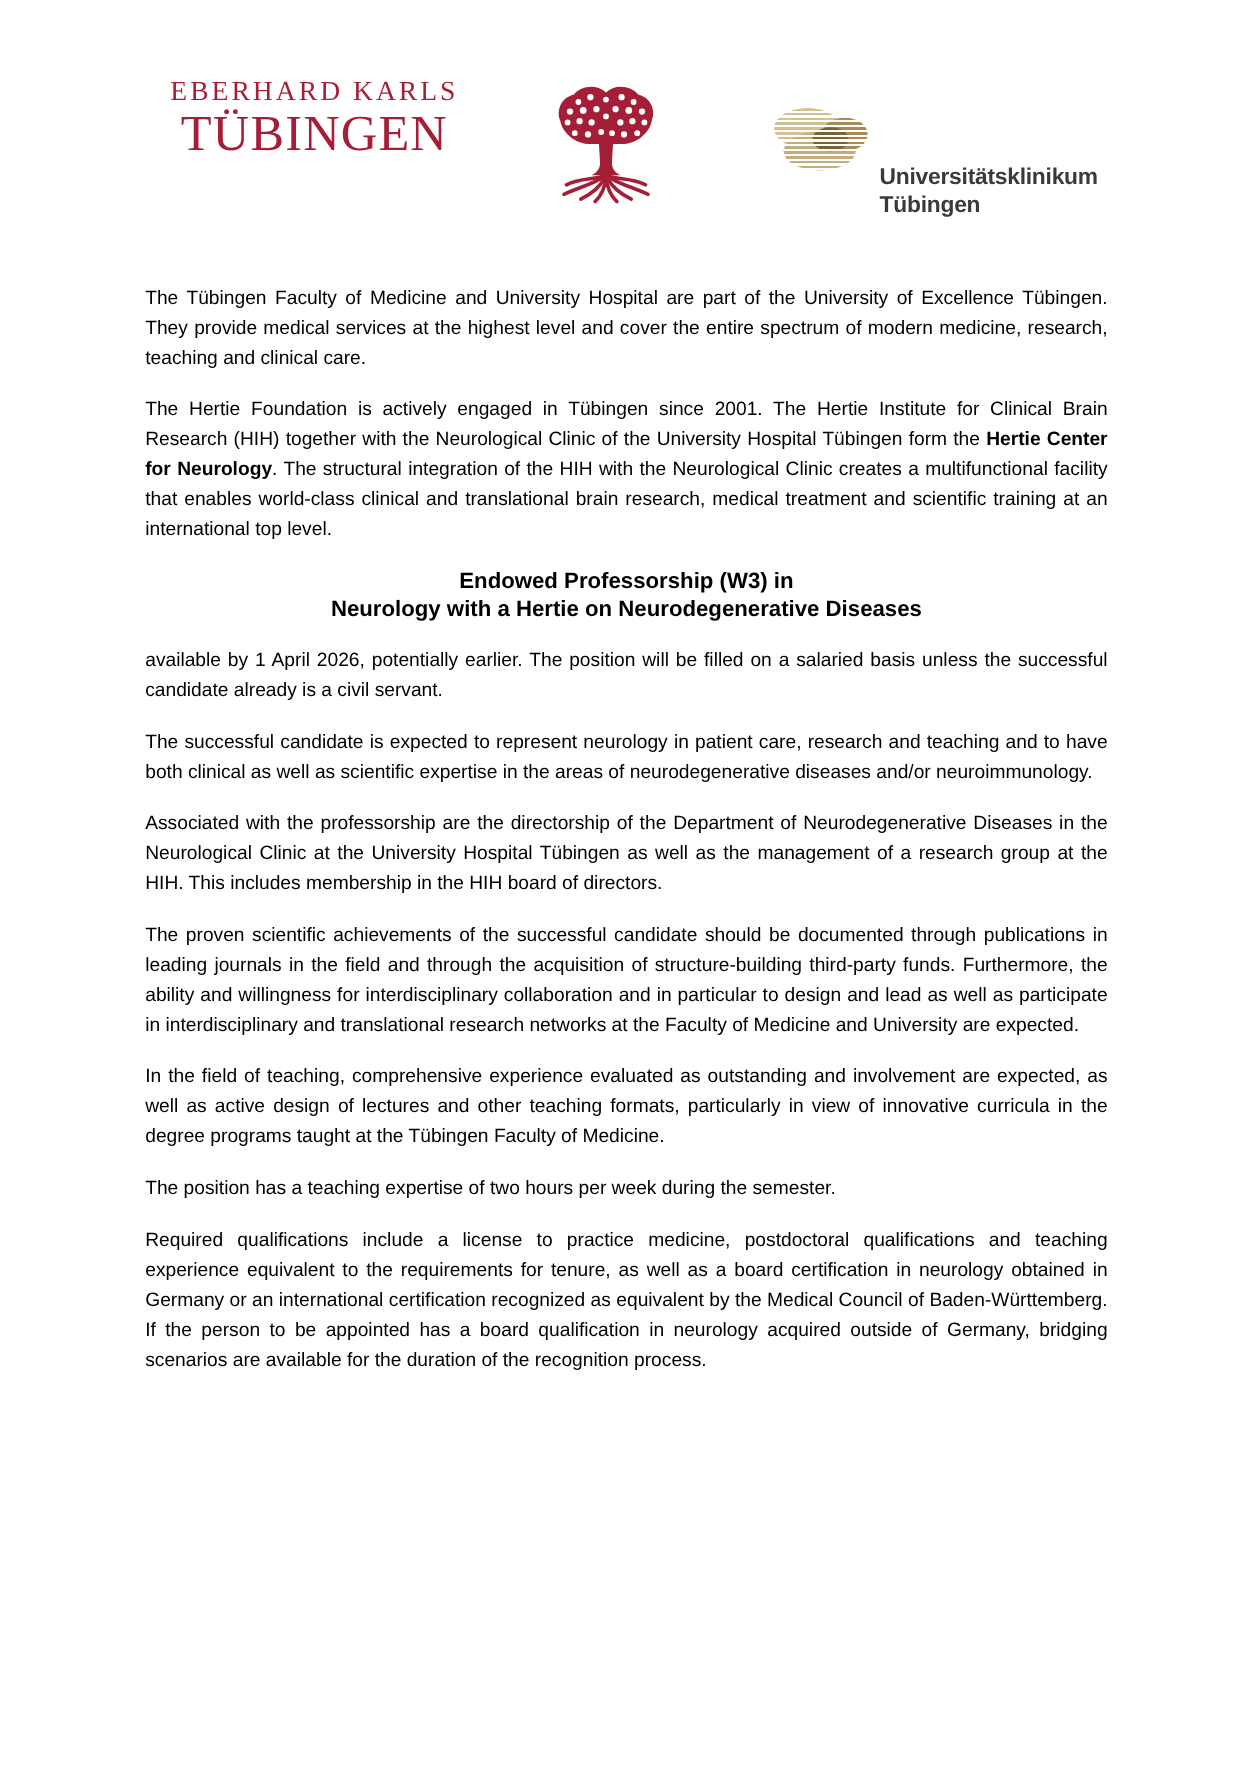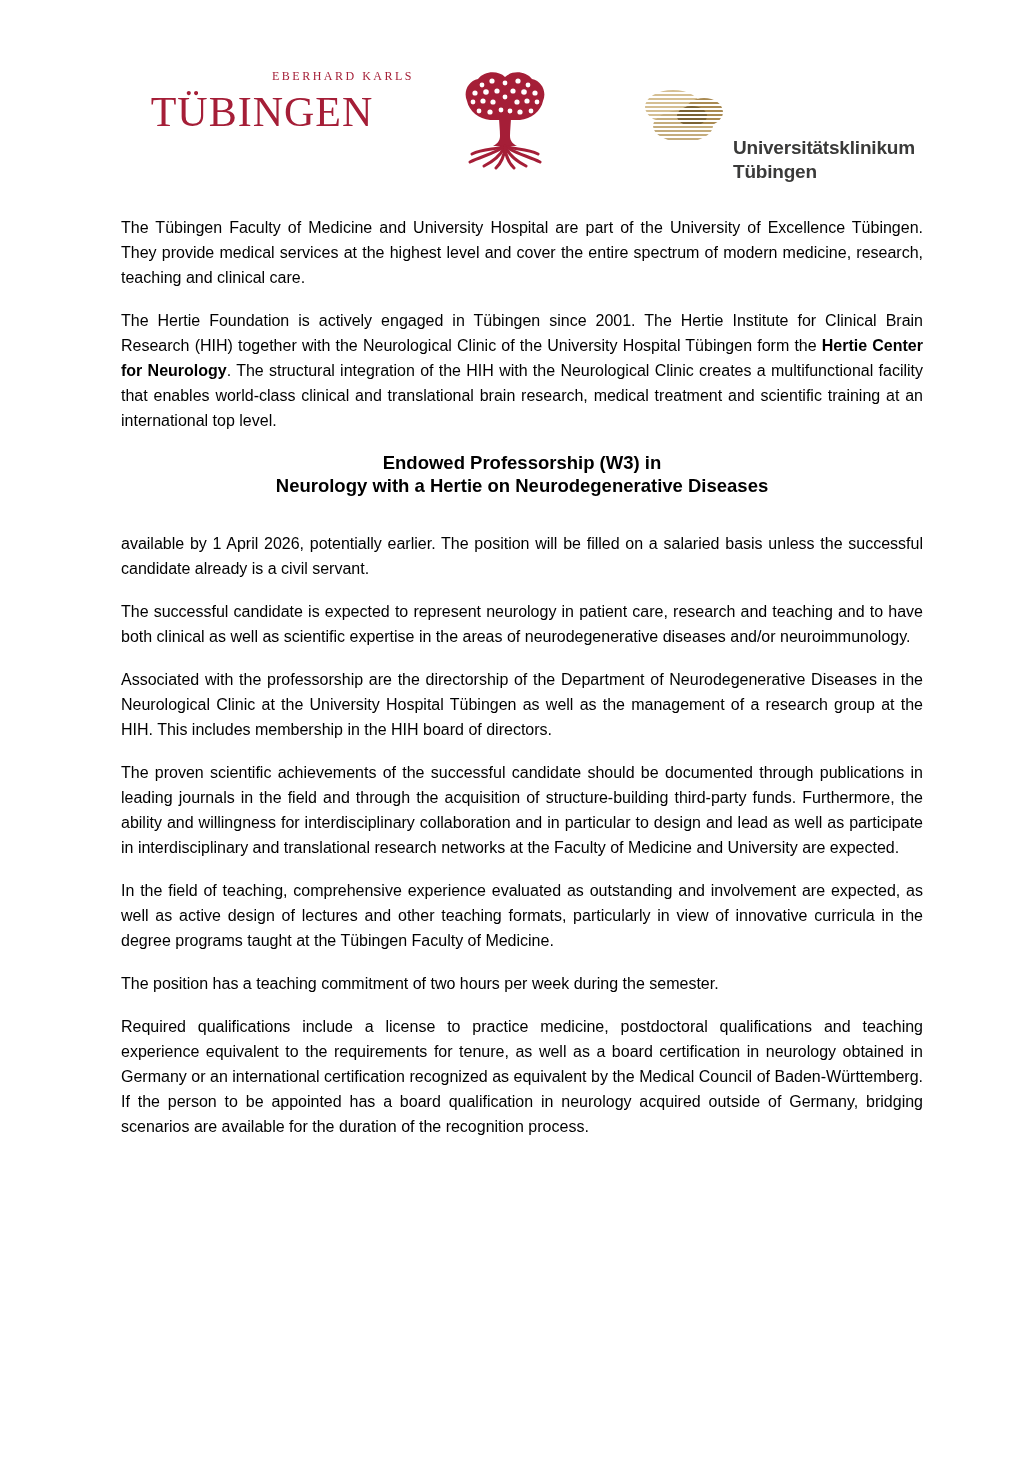--- a/index.html
+++ b/index.html
@@ -12,21 +12,21 @@
     overflow:hidden;
   }
   
   .uni-wordmark{
     position:absolute;left:110px;top:64px;width:304px;
     text-align:center;color:#A51E37;
     font-family:"Liberation Serif", serif;
     user-select:none;
   }
   .uni-wordmark .small-line{
-    font-size:12px;letter-spacing:2.5px;line-height:24px;margin-bottom:3px;text-align:right;
+    font-size:23px;letter-spacing:2.5px;line-height:24px;margin-bottom:3px;
   }
   .uni-wordmark .big-line{
     font-size:42px;letter-spacing:1px;line-height:42px;
   }
   .tree-emblem{
     position:absolute;left:460px;top:70px;width:90px;height:100px;
   }
   .ukt-logo{
     position:absolute;left:645px;top:90px;width:270px;height:100px;
   }
@@ -40,28 +40,28 @@
     background:repeating-linear-gradient(180deg,#C4AC7C 0 2.2px,#ffffff 2.2px 4px);}
   .blob4{left:32px;top:16px;width:30px;height:20px;
     background:repeating-linear-gradient(180deg,#7A6233 0 2.2px,#ffffff 2.2px 4px);}
   .ukt-text{
     position:absolute;left:88px;top:46px;
     color:#3A3A39;font-weight:bold;font-size:19px;line-height:24px;
     letter-spacing:-0.2px;white-space:nowrap;
   }
   
   .doc-body{
-    position:absolute;left:121px;top:215px;width:802px;
+    position:absolute;left:121px;top:236px;width:802px;
     font-size:16px;line-height:25px;
   }
   .doc-body p{margin:0 0 18px 0;}
   .doc-body .para{text-align:justify;}
   .doc-body .heading{
     text-align:center;font-weight:bold;font-size:18.5px;line-height:23px;
-    margin-top:2px;margin-bottom:34px;
+    margin-top:2px;margin-bottom:20px;
   }
 </style>
 </head>
 <body>
 
 <div class="uni-wordmark">
   <div class="small-line">EBERHARD KARLS</div>
   <div class="big-line">TÜBINGEN</div>
 </div>
 
@@ -125,15 +125,15 @@
 
 <div class="doc-body">
     <p class="para"><span>The Tübingen Faculty of Medicine and University Hospital are part of the University of Excellence Tübingen. They provide medical services at the highest level and cover the entire spectrum of modern medicine, research, teaching and clinical care.</span></p>
     <p class="para"><span>The Hertie Foundation is actively engaged in Tübingen since 2001. The Hertie Institute for Clinical Brain Research (HIH) together with the Neurological Clinic of the University Hospital Tübingen form the </span><b>Hertie Center for Neurology</b><span>. The structural integration of the HIH with the Neurological Clinic creates a multifunctional facility that enables world-class clinical and translational brain research, medical treatment and scientific training at an international top level.</span></p>
     <p class="heading"><span>Endowed Professorship (W3) in</span><br><span>Neurology with a Hertie on Neurodegenerative Diseases</span></p>
     <p class="para"><span>available by 1 April 2026, potentially earlier. The position will be filled on a salaried basis unless the successful candidate already is a civil servant.</span></p>
     <p class="para"><span>The successful candidate is expected to represent neurology in patient care, research and teaching and to have both clinical as well as scientific expertise in the areas of neurodegenerative diseases and/or neuroimmunology.</span></p>
     <p class="para"><span>Associated with the professorship are the directorship of the Department of Neurodegenerative Diseases in the Neurological Clinic at the University Hospital Tübingen as well as the management of a research group at the HIH. This includes membership in the HIH board of directors.</span></p>
     <p class="para"><span>The proven scientific achievements of the successful candidate should be documented through publications in leading journals in the field and through the acquisition of structure-building third-party funds. Furthermore, the ability and willingness for interdisciplinary collaboration and in particular to design and lead as well as participate in interdisciplinary and translational research networks at the Faculty of Medicine and University are expected.</span></p>
     <p class="para"><span>In the field of teaching, comprehensive experience evaluated as outstanding and involvement are expected, as well as active design of lectures and other teaching formats, particularly in view of innovative curricula in the degree programs taught at the Tübingen Faculty of Medicine.</span></p>
-    <p class="para"><span>The position has a teaching commitment of two hours per week during the semester.</span></p>
+    <p class="para"><span>The position has a teaching expertise of two hours per week during the semester.</span></p>
     <p class="para"><span>Required qualifications include a license to practice medicine, postdoctoral qualifications and teaching experience equivalent to the requirements for tenure, as well as a board certification in neurology obtained in Germany or an international certification recognized as equivalent by the Medical Council of Baden-Württemberg. If the person to be appointed has a board qualification in neurology acquired outside of Germany, bridging scenarios are available for the duration of the recognition process.</span></p>
   </div>
 
 </body></html>

